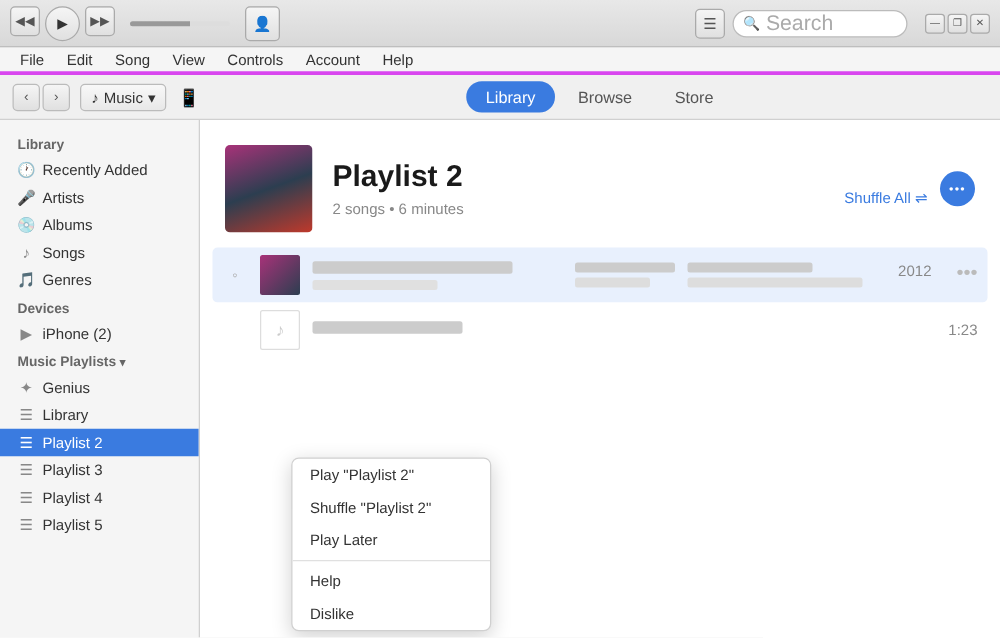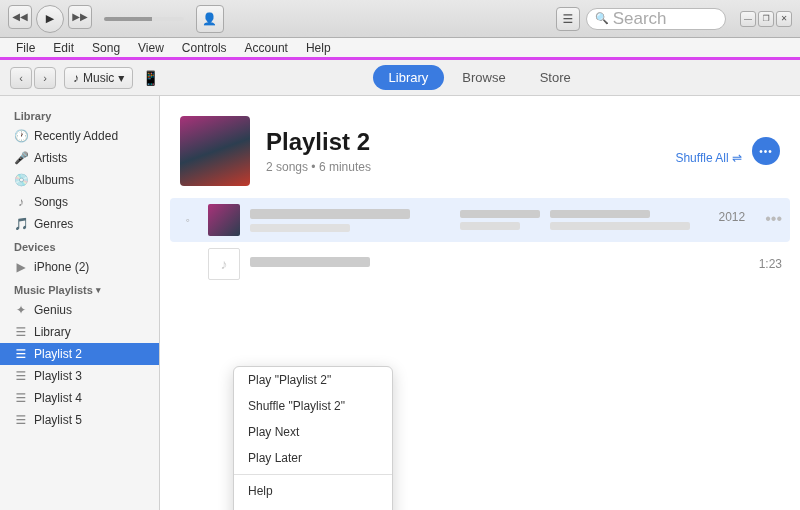--- a/index.html
+++ b/index.html
@@ -586,21 +586,20 @@
           <div class="track-name short"></div>
         </div>
         <div style="flex:1;"></div>
         <div class="track-duration">1:23</div>
       </div>
     </div>
 
     <div class="context-menu">
       <div class="ctx-item">Play "Playlist 2"</div>
       <div class="ctx-item">Shuffle "Playlist 2"</div>
-      <div class="ctx-item">Play Next</div>
       <div class="ctx-item">Play Later</div>
       <div class="ctx-divider"></div>
       <div class="ctx-item">Help</div>
       <div class="ctx-item">Dislike</div>
 
     </div>
 
   </div>
 </div>
 

